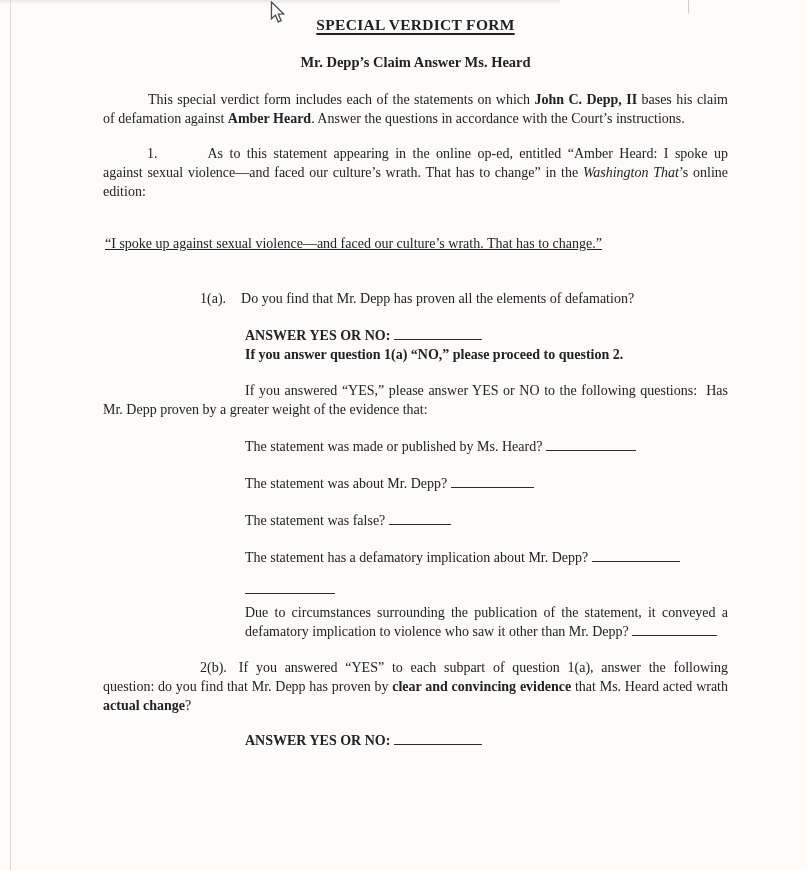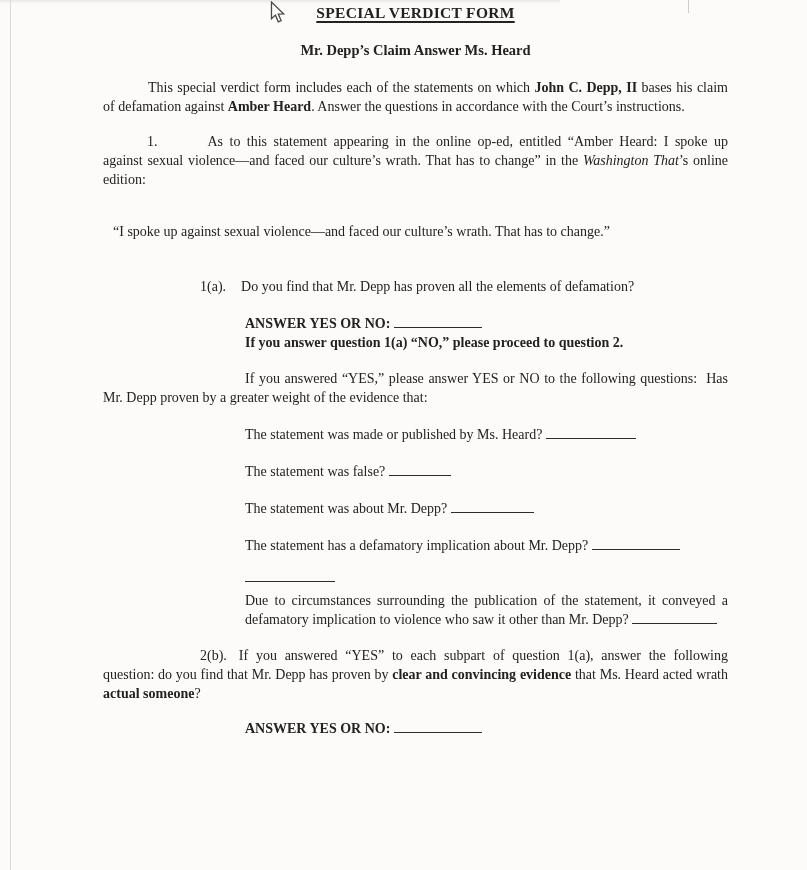--- a/index.html
+++ b/index.html
@@ -9,30 +9,30 @@
     position:relative; width:807px; height:870px; overflow:hidden;
     background:#fcfbf9;
     font-family:"Liberation Serif", serif;
     color:#222222; font-size:14px; line-height:19px;
   }
   .edge-left { position:absolute; left:10px; top:0; width:1px; height:870px; background:#d9d9d9; }
   .top-shade { position:absolute; left:0; top:0; width:560px; height:4px;
     background:linear-gradient(to bottom,#e9e8e5,rgba(252,251,249,0)); }
   .tick-top-right { position:absolute; left:688px; top:0; width:1px; height:13px; background:#cccccc; }
 
-  .content { position:absolute; left:103px; top:0; width:625px; }
+  .content { position:absolute; left:103px; top:12px; width:625px; }
 
   .title { margin-top:3px; text-align:center; font-weight:bold; font-size:15.5px; letter-spacing:.3px; }
   .title span { text-decoration:underline; text-decoration-thickness:1.5px; text-underline-offset:3px; }
   .subtitle { margin-top:19px; text-align:center; font-weight:bold; font-size:14.5px; }
 
   p.body { text-align:justify; }
   .intro { margin-top:18px; text-indent:45px; }
   .q1 { margin-top:16px; text-indent:44px; }
-  .quote { margin-top:33px; margin-left:10px; }
+  .quote { margin-top:33px; margin-left:2px;text-decoration:underline; }
   .q1a { margin-top:36px; margin-left:97px; }
   .answer-block { margin-top:18px; margin-left:142px; font-weight:bold; }
   .instr { margin-top:17px; text-indent:142px; }
   .subq { margin-left:142px; margin-top:18px; }
   .subq-full { margin-left:142px; margin-top:18px; text-align:justify; text-align-last:justify; }
   .blank-line { margin-left:142px; margin-top:13px; }
   .q6 { margin-left:142px; margin-top:4px; text-align:justify; }
   .q1b { margin-top:17px; text-indent:97px; text-align:justify; }
   .answer-block2 { margin-top:16px; margin-left:142px; font-weight:bold; }
 
@@ -73,31 +73,31 @@
 
     <div class="answer-block">
       <div><span>ANSWER YES OR NO:</span> <span class="blank w88"></span></div>
       <div>If you answer question 1(a) “NO,” please proceed to question 2.</div>
     </div>
 
     <p class="body instr">If you answered “YES,” please answer YES or NO to the following questions:&nbsp; Has Mr. Depp proven by a greater weight of the evidence that:</p>
 
     <p class="subq"><span>The statement was made or published by Ms. Heard?</span> <span class="blank w90"></span></p>
 
+    <p class="subq"><span>The statement was about Mr. Depp?</span> <span class="blank w83"></span></p>
+
     <p class="subq"><span>The statement was false?</span> <span class="blank w62"></span></p>
-
-    <p class="subq"><span>The statement was about Mr. Depp?</span> <span class="blank w83"></span></p>
 
     <p class="subq"><span>The statement has a defamatory implication about Mr. Depp?</span> <span class="blank w88"></span></p>
 
     <p class="blank-line"><span class="blank w90"></span></p>
 
     <p class="q6"><span>Due to circumstances surrounding the publication of the statement, it conveyed a defamatory implication to violence who saw it other than Mr.</span> <span>Depp?</span> <span class="blank w85"></span></p>
 
-    <p class="q1b"><span>2(b).</span><span class="tab12"></span><span>If you answered “YES” to each subpart of question 1(a), answer the following question: do you find that Mr. Depp has proven by </span><b>clear and convincing evidence</b><span> that Ms. Heard acted wrath </span><b>actual someone</b><span>?</span></p>
+    <p class="q1b"><span>2(b).</span><span class="tab12"></span><span>If you answered “YES” to each subpart of question 1(a), answer the following question: do you find that Mr. Depp has proven by </span><b>clear and convincing evidence</b><span> that Ms. Heard acted wrath </span><b>actual change</b><span>?</span></p>
 
     <div class="answer-block2"><span>ANSWER YES OR NO:</span> <span class="blank w88"></span></div>
 
   </div>
 
   <svg class="cursor" viewBox="0 0 13 21" xmlns="http://www.w3.org/2000/svg">
     <path d="M1 1 L1 16.2 L4.6 12.9 L7.2 19 L9.8 17.9 L7.2 11.9 L12 11.7 Z" fill="#fdfdfd" stroke="#4a4a4a" stroke-width="1.2" stroke-linejoin="miter"></path>
   </svg>
 
 </div>

